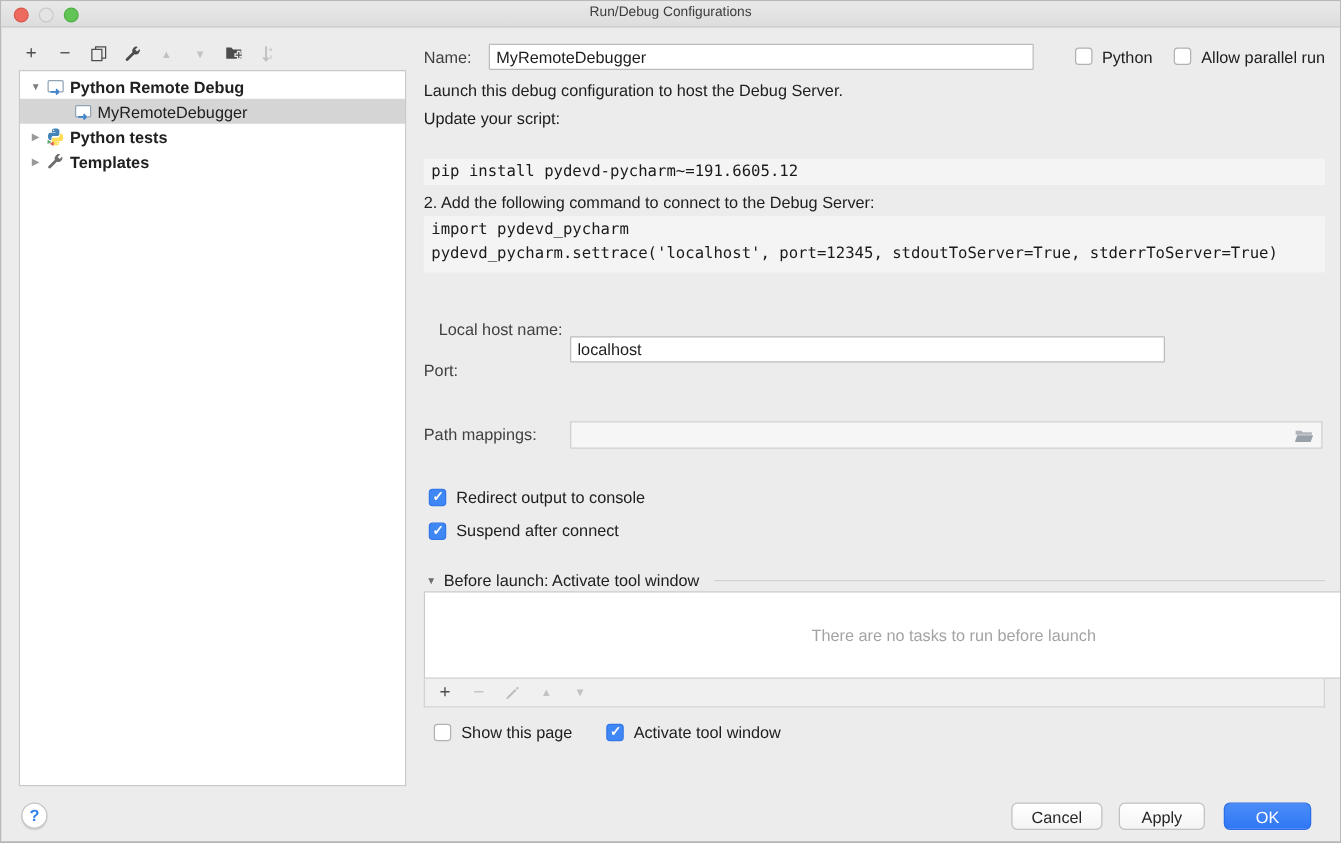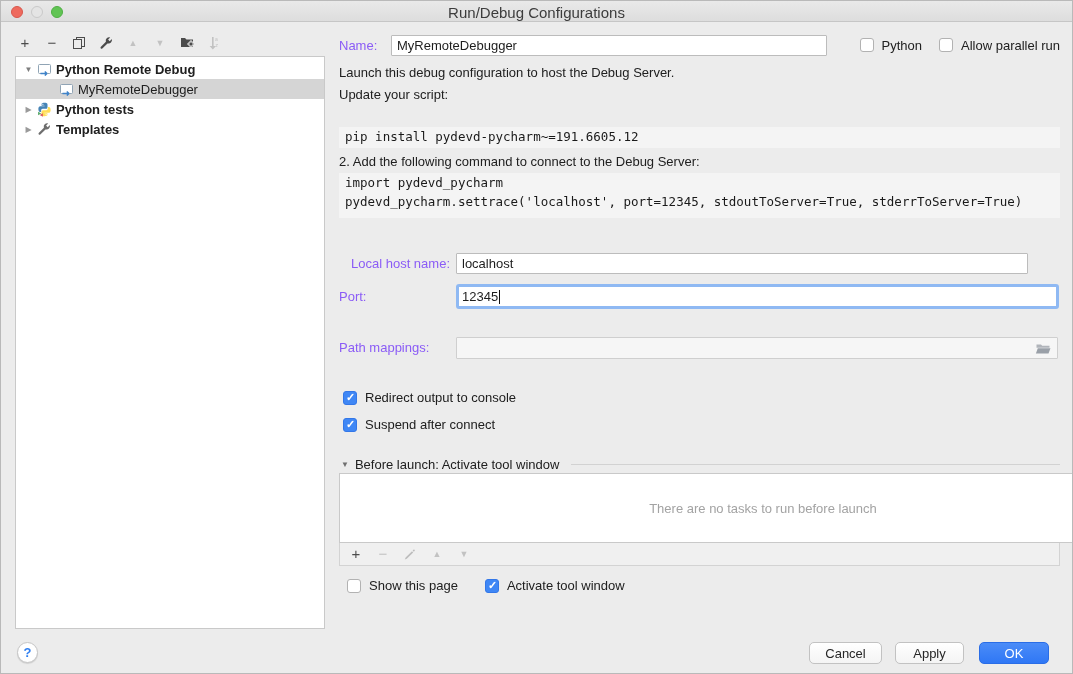--- a/index.html
+++ b/index.html
@@ -10,42 +10,42 @@
     border:1px solid #b9b9b9; overflow:hidden; font-size:13px; color:#202020;
   }
   
   .titlebar { position:absolute; left:0; top:0; width:100%; height:21px;
     background:linear-gradient(#e9e9e9,#dddddd); border-bottom:1px solid #c6c6c6; }
   .traffic { position:absolute; top:5px; width:12px; height:12px; border-radius:50%; }
   .t-close { left:10px;  background:#ee6a5e; border:1px solid #d8574c; }
   .t-min   { left:30px;  background:#e4e4e4; border:1px solid #c9c9c9; }
   .t-zoom  { left:50px;  background:#61c454; border:1px solid #4faf44; }
   .title-text { position:absolute; left:0; right:0; top:3px; text-align:center;
-    font-size:15px; color:#3c3c3c; }
+    font-size:11px; color:#3c3c3c; }
   
   .tree-toolbar { position:absolute; left:16px; top:31px; height:21px; display:flex; align-items:center; gap:11px; }
   .tb-ic { width:16px; height:16px; display:flex; align-items:center; justify-content:center;
     font-size:15px; color:#4c4c4c; line-height:16px; }
   .tb-ic.glyph-sm { font-size:9px; }
   .tb-ic.disabled { color:#c2c2c2; }
   
   .tree-panel { position:absolute; left:14px; top:55px; width:310px; height:573px;
     background:#fff; border:1px solid #c9c9c9; padding-top:2px; }
   .tree-row { position:relative; height:20px; display:flex; align-items:center; }
   .tree-row.selected { background:#d5d5d5; }
   .tree-arrow { width:11px; text-align:center; font-size:8px; color:#7e7e7e; flex:none; }
   .tree-arrow.collapsed { color:#9a9a9a; }
   .tree-icon { width:16px; height:16px; margin:0 4px 0 2px; flex:none; display:flex; align-items:center; justify-content:center; }
   .tree-label { white-space:nowrap; }
   .tree-label.bold { font-weight:700; }
   .ind-0 { padding-left:7px; }
   .ind-1 { padding-left:40px; }
   
   .abs { position:absolute; }
-  .lbl { color:#8b5cf6; }
+  .lbl { color:#404040; }
   .field { background:#fff; border:1px solid #bcbcbc; border-radius:1px; height:21px;
     padding:0 5px; display:flex; align-items:center; font-size:13px; color:#1d1d1d; }
   .field.focused { border:3px solid #8fb9f3; border-radius:3px; height:25px; padding:0 3px; }
   .field.disabled { background:#f6f6f6; border-color:#cfcfcf; position:relative; }
   .caret { display:inline-block; width:1px; height:14px; background:#111; margin-left:1px; }
   .codeblock { background:#f4f4f4; font-family:"DejaVu Sans Mono", monospace;
     font-size:12.5px; color:#1a1a1a; padding:0 6px; display:flex; flex-direction:column; justify-content:flex-start; }
   .codeblock div { line-height:19px; white-space:pre; }
   
   .cbgroup { display:flex; align-items:center; gap:8px; }
@@ -177,29 +177,25 @@
   <div class="abs codeblock" style="left:338px; top:126px; width:721px; height:21px;">
     <div>pip install pydevd-pycharm~=191.6605.12</div>
   </div>
   <div class="abs" style="left:338px; top:153px;">2. Add the following command to connect to the Debug Server:</div>
   <div class="abs codeblock" style="left:338px; top:172px; width:721px; height:45px;">
     <div>import pydevd_pycharm</div>
     <div>pydevd_pycharm.settrace('localhost', port=12345, stdoutToServer=True, stderrToServer=True)</div>
   </div>
 
   <div class="abs lbl" style="left:350px; top:255px;">Local host name:</div>
-  <div class="abs field" style="left:455px; top:252px; width:572px;">
+  <div class="abs field" style="left:455px; top:268px; width:476px;">
     <span>localhost</span>
   </div>
 
   <div class="abs lbl" style="left:338px; top:288px;">Port:</div>
-  <div class="abs field focused" style="left:455px; top:283px; width:603px;">
-    <span>12345</span>
-    <span class="caret"></span>
-  </div>
 
   <div class="abs lbl" style="left:338px; top:339px;">Path mappings:</div>
   <div class="abs field disabled" style="left:455px; top:336px; width:602px; height:22px;">
     <span></span>
     <span style="position:absolute; right:5px; top:4px;">
       <svg width="17" height="13" viewBox="0 0 17 13">
           <path fill="#b0b4ba" d="M1.5 2.5h4.5l1.2 1.3h7.3v2H1.5z"></path>
           <path fill="#9aa0a8" d="M2.8 6.2h12.7l-2 5.3H.9z"></path>
         </svg>
     </span>

